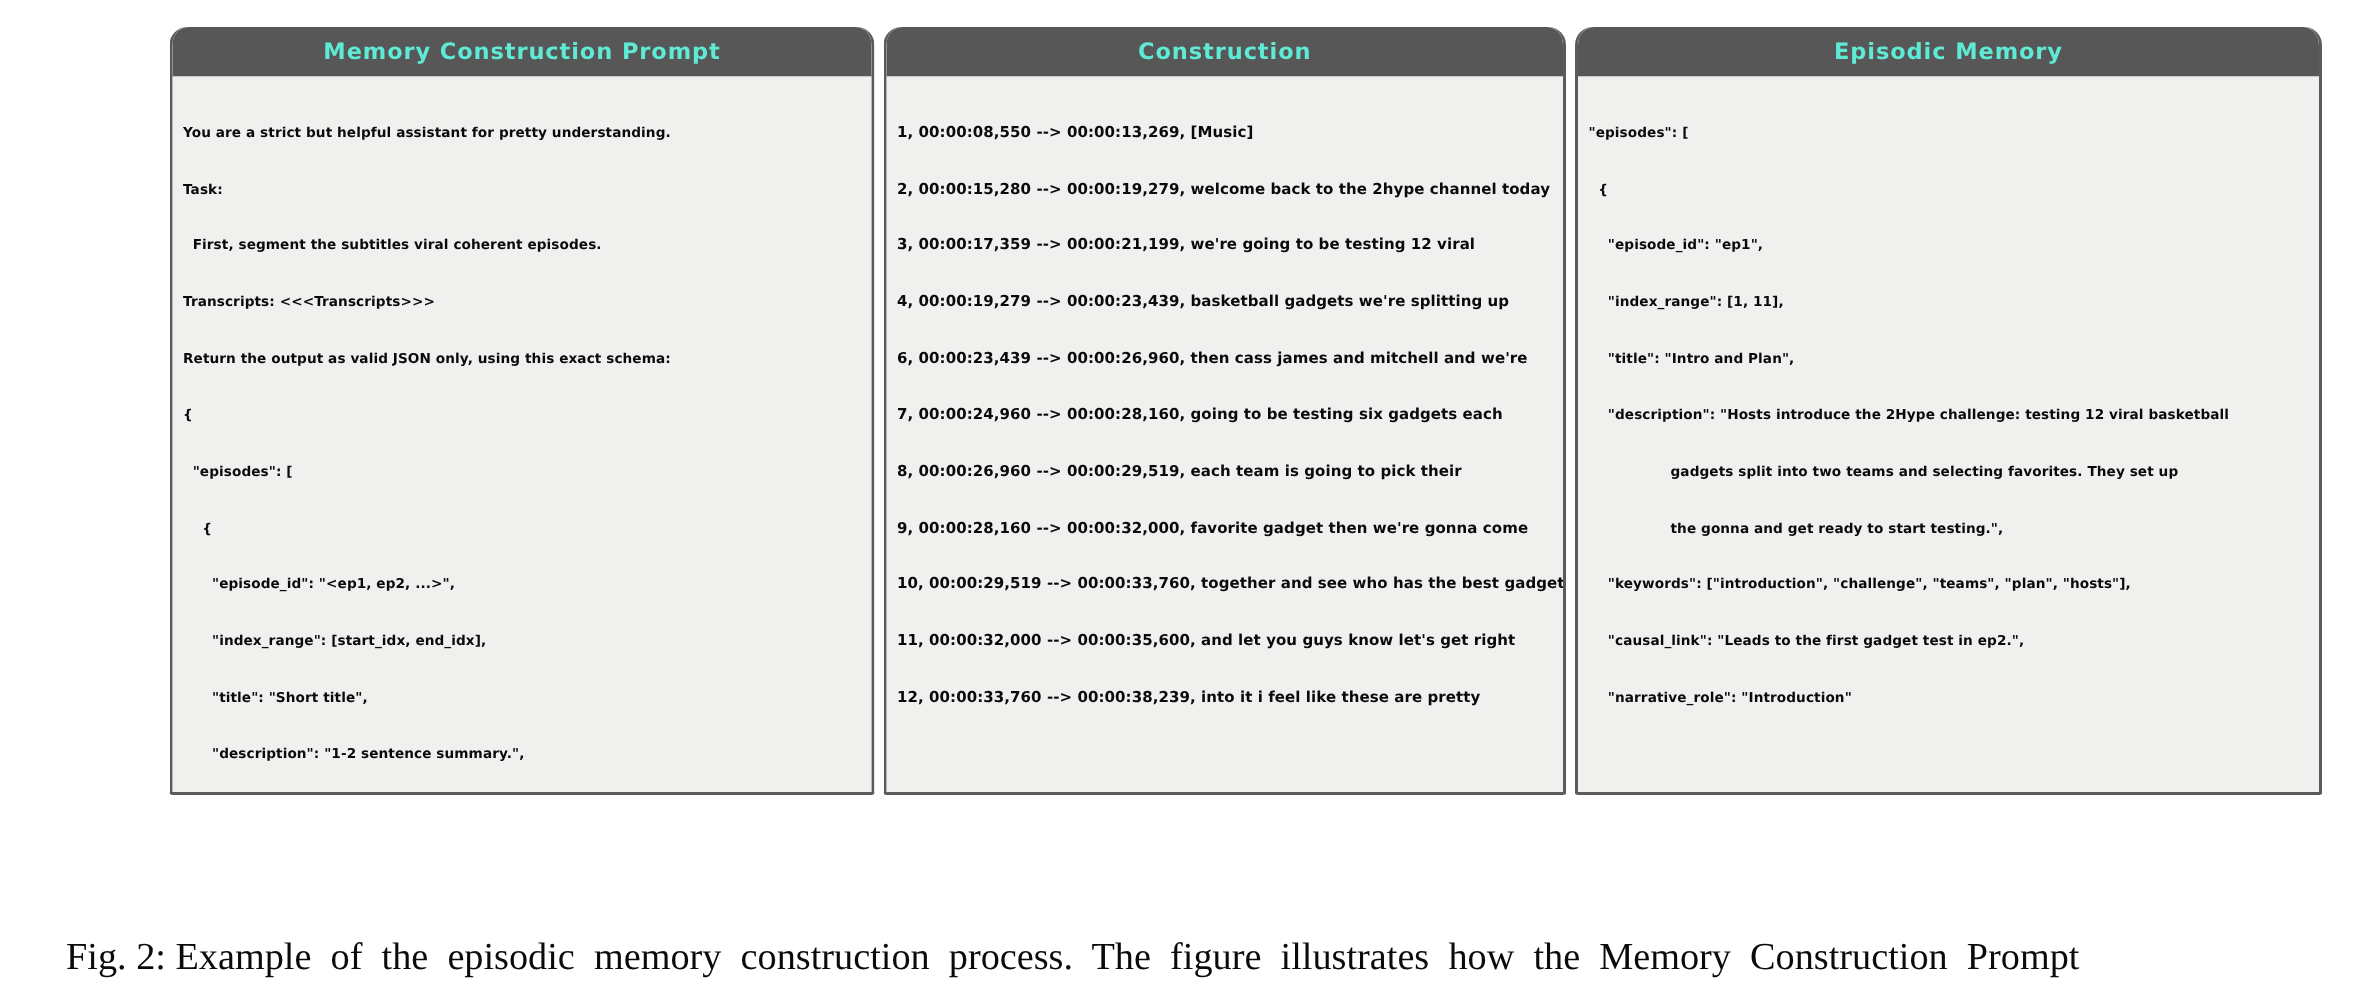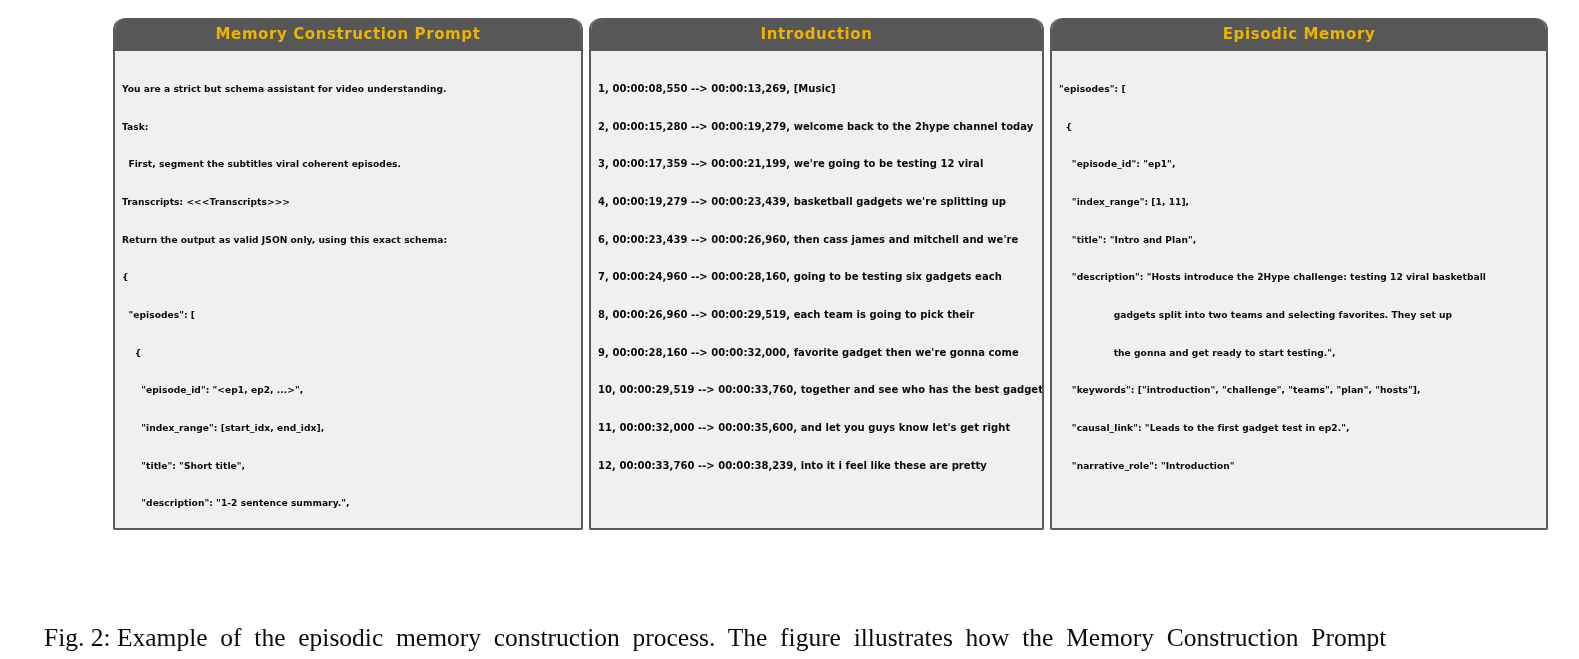--- a/index.html
+++ b/index.html
@@ -45,21 +45,21 @@
     box-sizing: border-box;
     overflow: hidden;
   }
   .panel.p1 { width: 470px; }
   .panel.p2 { width: 455px; }
   .panel.p3 { width: 498px; }
 
   .panel-header {
     flex: 0 0 auto;
     background: #575757;
-    color: #eab308;
+    color: #5eead4;
     text-align: center;
     font-family: "DejaVu Sans", sans-serif;
     font-weight: bold;
     font-size: 15px;
     letter-spacing: 0.6px;
     padding: 7px 0 8px 0;
     border-radius: 11px 11px 0 0;
   }
 
   .panel-body {
@@ -108,21 +108,21 @@
 <body>
 
 <div id="figure-wrap">
 
   <div class="panels">
 
     <div class="panel p1">
       <div class="panel-header">Memory Construction Prompt</div>
       <div class="panel-body">
         <div class="codeblock">
-          <div class="line">You are a strict but schema assistant for video understanding.</div>
+          <div class="line">You are a strict but helpful assistant for pretty understanding.</div>
           <div class="line">Task:</div>
           <div class="line">  First, segment the subtitles viral coherent episodes.</div>
           <div class="line">Transcripts: &lt;&lt;&lt;Transcripts&gt;&gt;&gt;</div>
           <div class="line">Return the output as valid JSON only, using this exact schema:</div>
           <div class="line">{</div>
           <div class="line">  "episodes": [</div>
           <div class="line">    {</div>
           <div class="line">      "episode_id": "&lt;ep1, ep2, ...&gt;",</div>
           <div class="line">      "index_range": [start_idx, end_idx],</div>
           <div class="line">      "title": "Short title",</div>
@@ -142,21 +142,21 @@
           
           
           
           
           
         </div>
       </div>
     </div>
 
     <div class="panel p2">
-      <div class="panel-header">Introduction</div>
+      <div class="panel-header">Construction</div>
       <div class="panel-body">
         <div class="codeblock mono">
           <div class="line">1, 00:00:08,550 --&gt; 00:00:13,269, [Music]</div>
           <div class="line">2, 00:00:15,280 --&gt; 00:00:19,279, welcome back to the 2hype channel today</div>
           <div class="line">3, 00:00:17,359 --&gt; 00:00:21,199, we're going to be testing 12 viral</div>
           <div class="line">4, 00:00:19,279 --&gt; 00:00:23,439, basketball gadgets we're splitting up</div>
           <div class="line">6, 00:00:23,439 --&gt; 00:00:26,960, then cass james and mitchell and we're</div>
           <div class="line">7, 00:00:24,960 --&gt; 00:00:28,160, going to be testing six gadgets each</div>
           <div class="line">8, 00:00:26,960 --&gt; 00:00:29,519, each team is going to pick their</div>
           <div class="line">9, 00:00:28,160 --&gt; 00:00:32,000, favorite gadget then we're gonna come</div>

